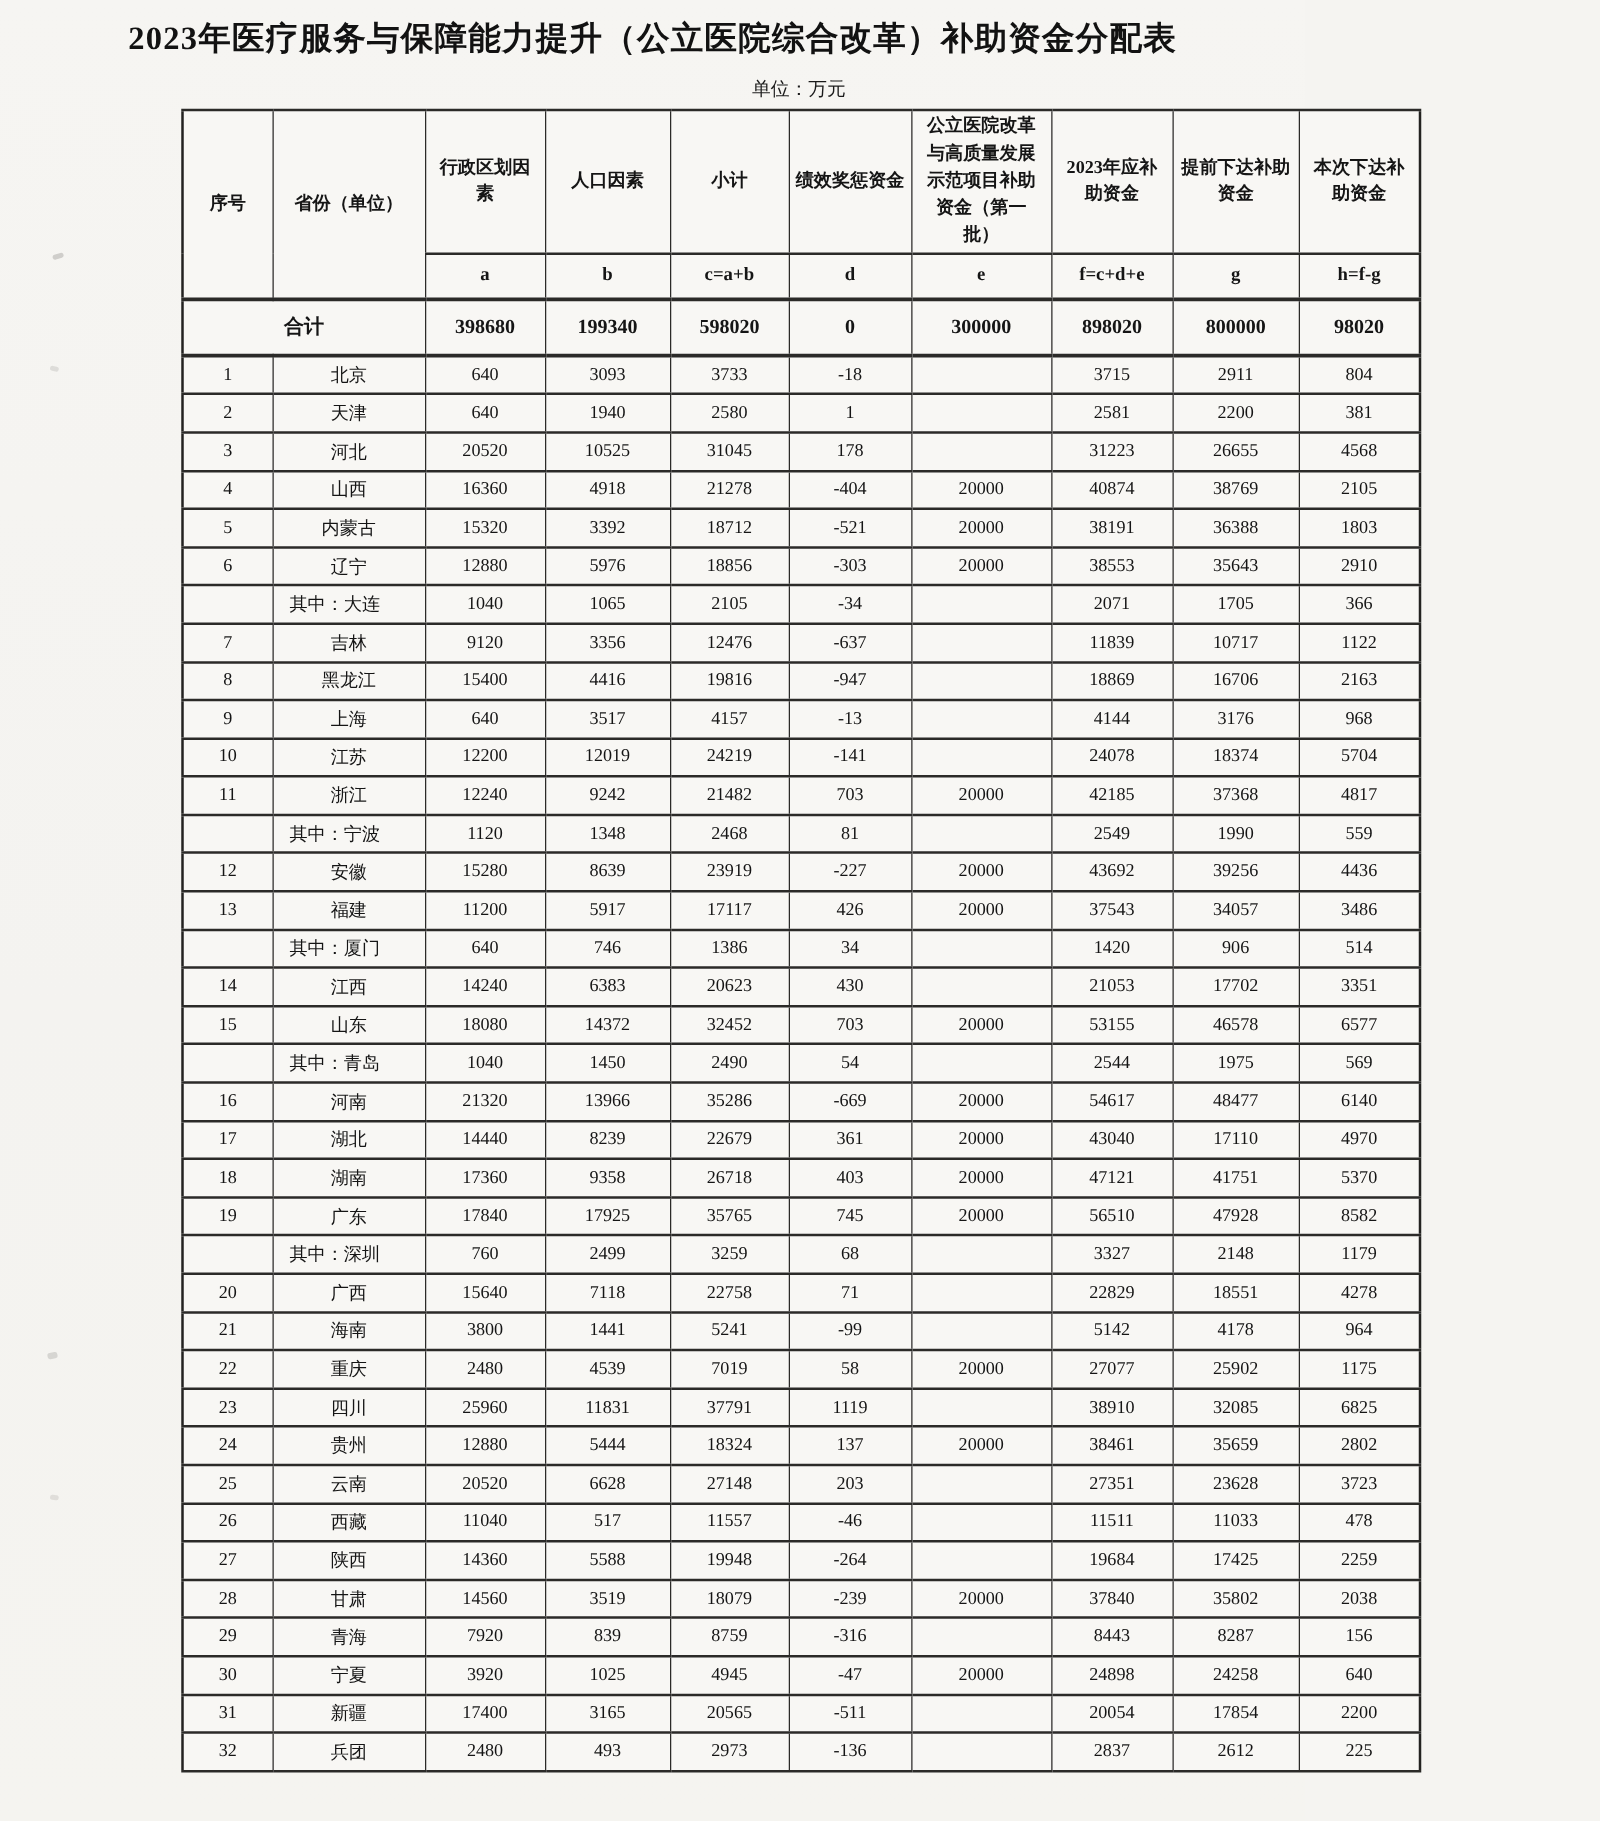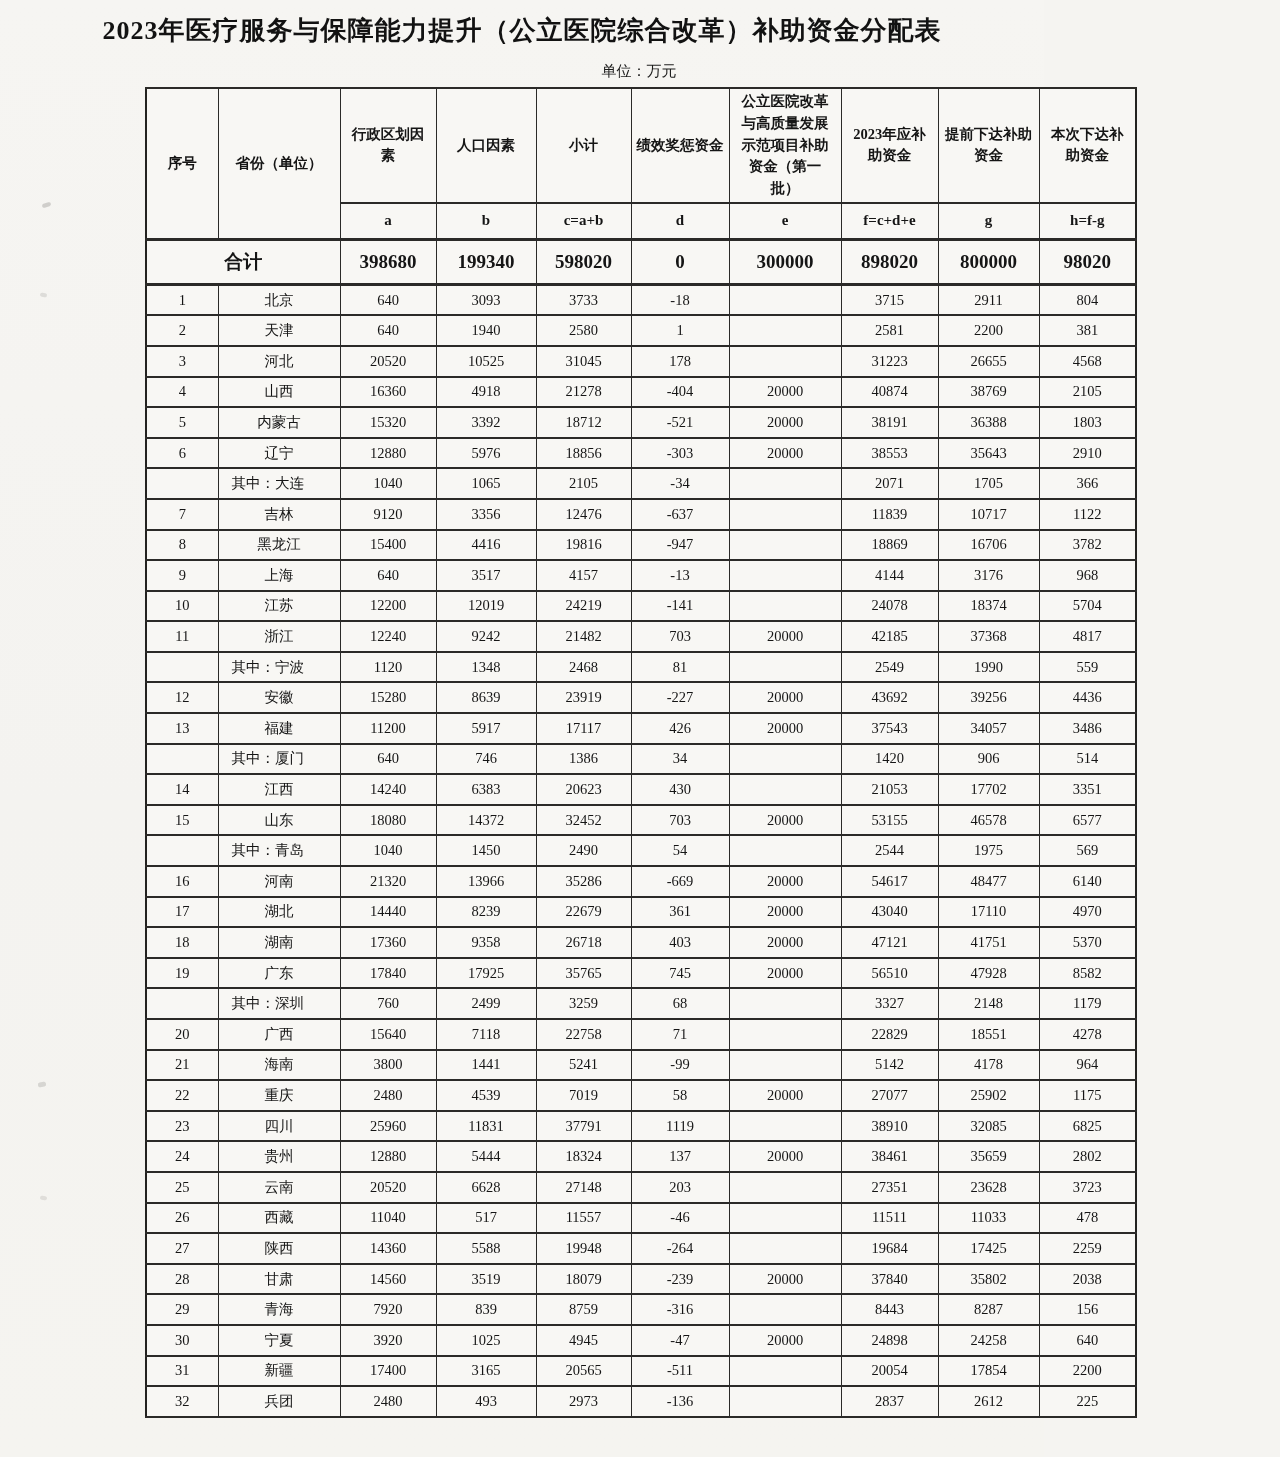--- a/index.html
+++ b/index.html
@@ -69,21 +69,21 @@
     font-size: 15px;
     font-weight: bold;
   }
   tbody td {
     font-size: 14.5px;
     height: 28.6px;
   }
   tr.total-row td {
     font-weight: bold;
     height: 42px;
-    font-size: 19px;
+    font-size: 16px;
     border-top-width: 3px;
     border-bottom-width: 3px;
   }
   td.name-cell { font-size: 14.5px; }
   tr.sub-row td.name-cell {
     text-align: left;
     padding-left: 13px;
   }
   
   .scan-mark {
@@ -258,21 +258,21 @@
           <tr class="data-row">
             <td class="seq-cell">8</td>
             <td class="name-cell">黑龙江</td>
             <td>15400</td>
             <td>4416</td>
             <td>19816</td>
             <td>-947</td>
             <td></td>
             <td>18869</td>
             <td>16706</td>
-            <td>3782</td>
+            <td>2163</td>
           </tr>
           <tr class="data-row">
             <td class="seq-cell">9</td>
             <td class="name-cell">上海</td>
             <td>640</td>
             <td>3517</td>
             <td>4157</td>
             <td>-13</td>
             <td></td>
             <td>4144</td>

